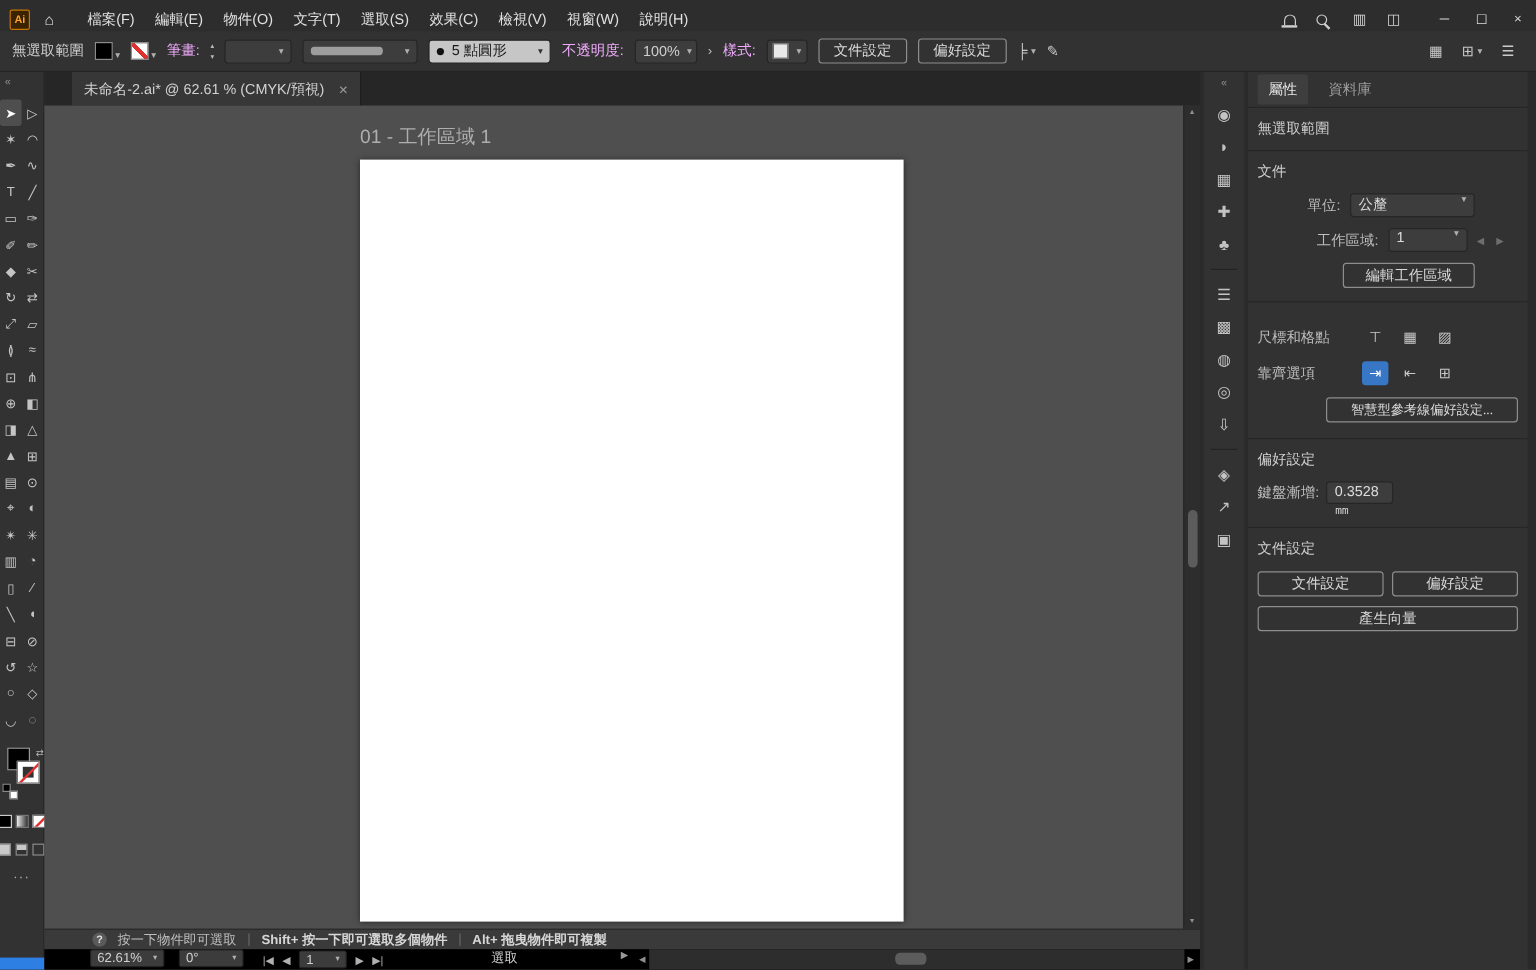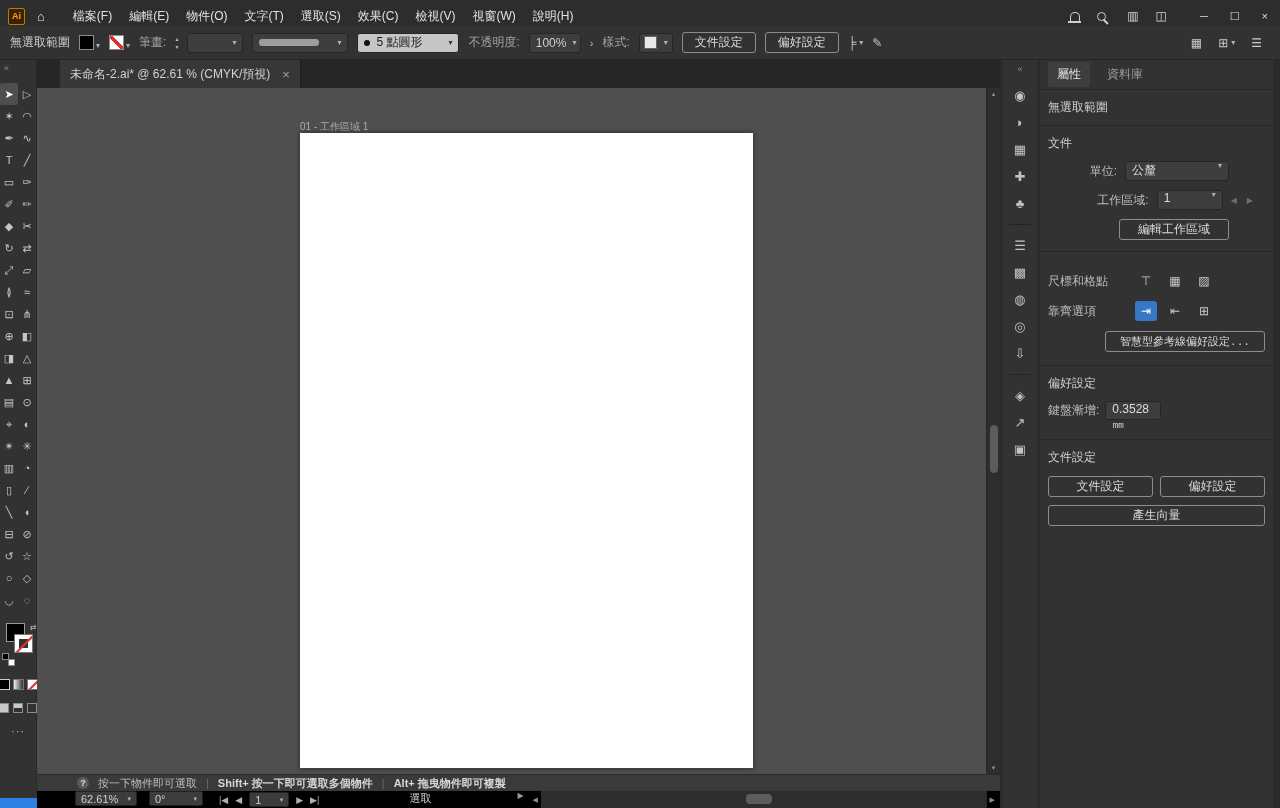--- a/index.html
+++ b/index.html
@@ -23,21 +23,21 @@
 
   
   #controlbar{position:absolute;top:26px;left:0;width:1280px;height:34px;background:#323232;
               border-bottom:1px solid #242424;display:flex;align-items:center;padding:0 10px;gap:9px;font-size:12px}
   .sw-wrap{display:flex;align-items:flex-end;gap:2px}
   .cswatch{width:15px;height:15px;border:1px solid #8b8b8b}
   .cswatch.fill{background:#000}
   .cswatch.stroke{background:linear-gradient(45deg,#fff 40%,#e03131 40%,#e03131 60%,#fff 60%)}
   .caret{font-size:8px;color:#b0b0b0;line-height:1}
   .caret.dark{color:#333}
-  .lbl{color:#a3a3a3}
+  .lbl{color:#f0abfc}
   .stepper{display:flex;flex-direction:column;justify-content:center;font-size:6px;color:#bbb;gap:1px}
   .field{height:20px;background:#3d3d3d;border:1px solid #262626;border-radius:3px;display:flex;
          align-items:center;padding:0 6px;gap:6px}
   .field .caret{margin-left:auto}
   .w56{width:56px}.w96{width:96px}.w52{width:52px}.w30{width:34px;padding:0 4px}
   .profile-bar{width:60px;height:7px;border-radius:3px;background:#9d9d9d}
   .brushfield{width:102px;height:20px;background:#c6c6c6;border:1px solid #262626;border-radius:3px;
               display:flex;align-items:center;gap:6px;padding:0 6px;color:#1c1c1c}
   .dot{width:6px;height:6px;border-radius:50%;background:#111}
   .more{color:#c0c0c0;font-size:11px}
@@ -78,21 +78,21 @@
   .tb-accent{position:absolute;left:0;bottom:0;width:37px;height:10px;background:#2e7fe3}
 
   
   #tabbar{position:absolute;left:37px;top:60px;width:963px;height:28px;background:#262626;display:flex;align-items:stretch}
   .tab{margin-left:23px;background:#373737;display:flex;align-items:center;gap:12px;padding:0 10px;
        font-size:12px;color:#d2d2d2;border-right:1px solid #1d1d1d}
   .tab-close{color:#9f9f9f;font-size:13px}
 
   
   #canvas{position:absolute;left:37px;top:88px;width:949px;height:686px;background:#4f4f4f}
-  .ab-label{position:absolute;left:263px;top:32px;font-size:10px;color:#aeaeae}
+  .ab-label{position:absolute;left:263px;top:16px;font-size:16px;color:#aeaeae}
   .artboard{position:absolute;left:263px;top:45px;width:453px;height:635px;background:#fff;
             box-shadow:0 0 5px rgba(0,0,0,.5)}
 
   
   #vscroll{position:absolute;left:986px;top:88px;width:14px;height:686px;background:#2d2d2d;border-left:1px solid #262626}
   .vs-up{position:absolute;top:3px;left:0;width:13px;text-align:center;font-size:6px;color:#8f8f8f}
   .vs-down{position:absolute;bottom:3px;left:0;width:13px;text-align:center;font-size:6px;color:#8f8f8f}
   .vs-thumb{position:absolute;left:3px;top:337px;width:8px;height:48px;background:#5c5c5c;border-radius:4px}
 
   
@@ -137,21 +137,21 @@
   .prow{display:flex;align-items:center;justify-content:flex-end;gap:8px;margin:9px 0;padding-right:36px}
   .prow.ab{padding-right:12px}
   .plabel{color:#bdbdbd}
   .pfield{height:20px;background:#3d3d3d;border:1px solid #262626;border-radius:3px;display:flex;
           align-items:flex-start;gap:5px;padding:0 6px;color:#ddd}
   .pfield .caret{margin-left:auto}
   .uf{width:104px}
   .af{width:66px}
   .abarrows{display:flex;gap:10px;color:#6e6e6e;font-size:8px}
   .pbtn{height:21px;border:1px solid #8d8d8d;border-radius:3px;background:transparent;color:#dadada;
-        font-size:12px;display:flex;align-items:center;justify-content:center;font-family:Liberation Mono, monospace}
+        font-size:12px;display:flex;align-items:center;justify-content:center;font-family:Liberation Serif, serif}
   .edit-ab{width:110px;margin:4px 36px 2px auto}
   .smart-btn{width:160px;margin:8px 0 4px auto;font-size:11px}
   .icon-row{display:flex;align-items:center;justify-content:space-between;margin:10px 0;padding-right:50px}
   .igroup{display:flex;gap:7px}
   .pic{width:22px;height:20px;display:flex;align-items:center;justify-content:center;border-radius:3px;
        color:#c9c9c9;font-size:12px}
   .pic.on{background:#3876c6;color:#fff}
   .kb-row{display:flex;align-items:center;gap:6px;margin:9px 0 10px}
   .kbf{width:56px;height:19px}
   .chk-row{display:flex;align-items:center;gap:7px;margin:8px 0}

